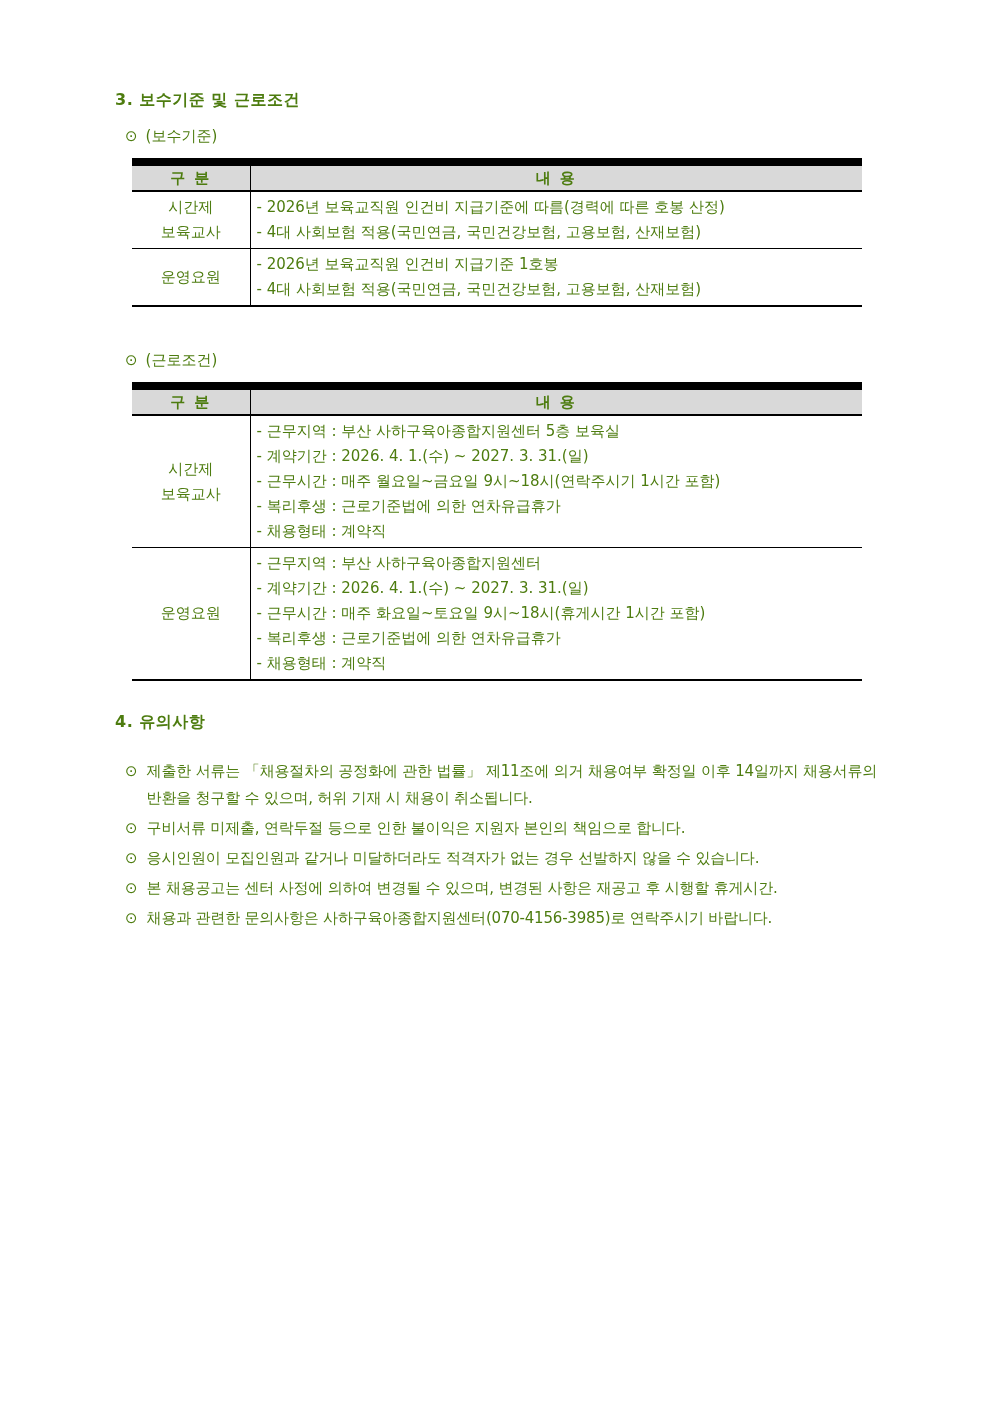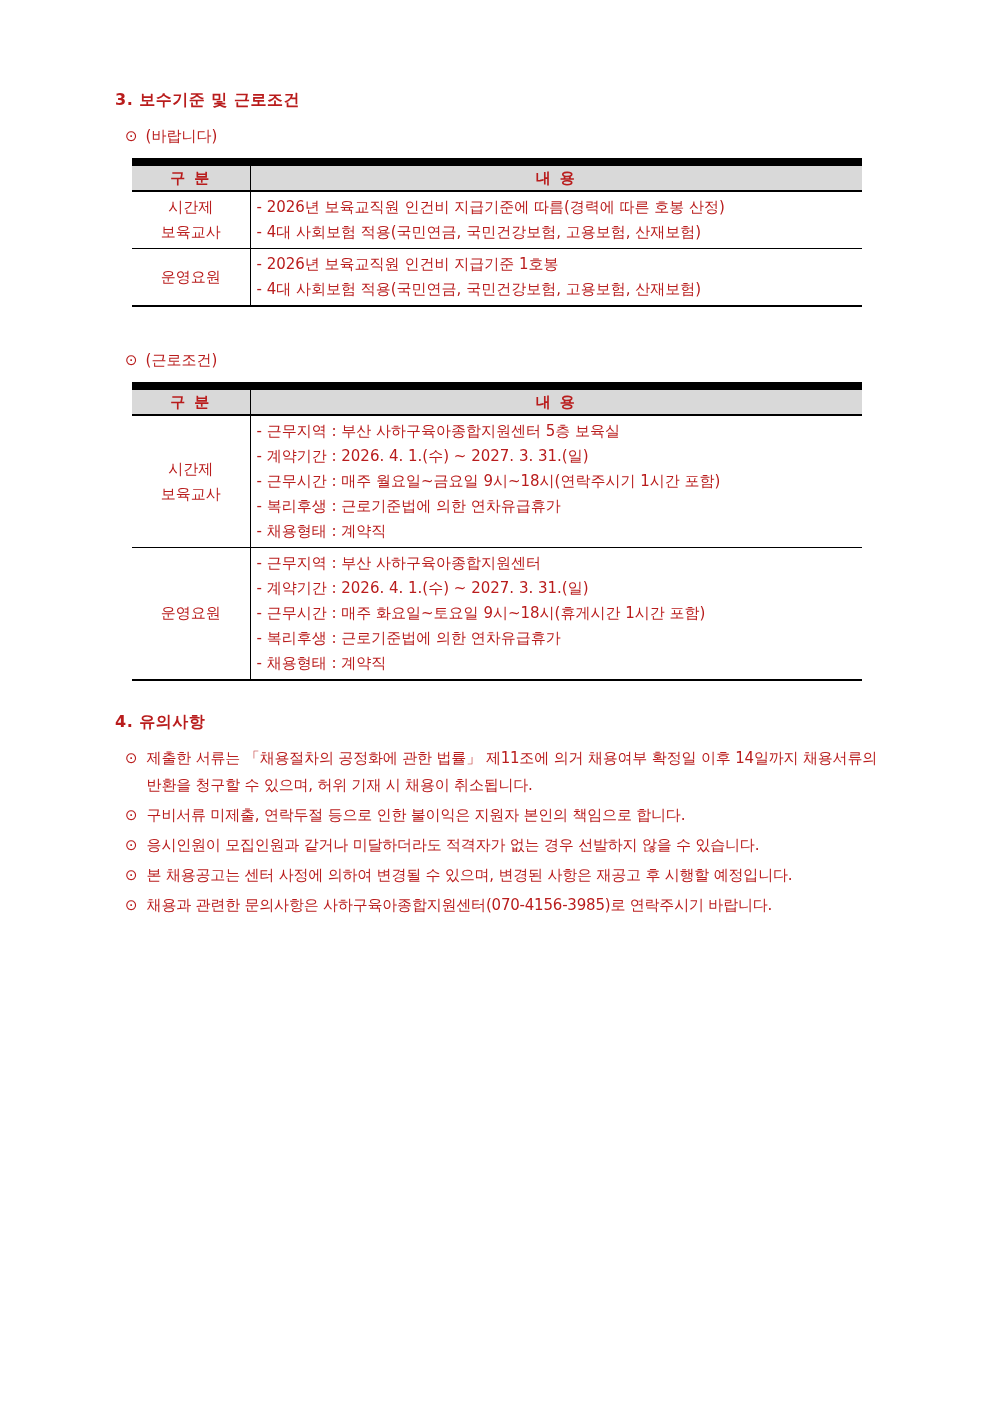--- a/index.html
+++ b/index.html
@@ -3,21 +3,21 @@
 <meta charset="utf-8">
 <style>
   * { margin: 0; padding: 0; box-sizing: border-box; }
   html, body { background: #ffffff; }
   .page {
     position: relative;
     width: 992px;
     height: 1403px;
     background: #ffffff;
     font-family: "DejaVu Sans", "Liberation Sans", sans-serif;
-    color: #b91c1c;
+    color: #4d7c0f;
     padding: 90px 115px 0 115px;
   }
   .sec-heading {
     font-size: 16px;
     font-weight: bold;
     letter-spacing: 0.5px;
     margin-bottom: 16px;
   }
   .sub-heading {
     font-size: 15px;
@@ -57,21 +57,21 @@
     text-align: center;
     border-right: 1px solid #000;
     line-height: 25px;
   }
   table.doc-table th.cat-h { border-right: 1px solid #000; }
   table.doc-table td.con { padding-left: 6px; padding-right: 6px; }
   table.doc-table td.con .line { line-height: 25px; white-space: nowrap; }
   .cat-line { display: block; }
   .tbl-gap { height: 44px; }
   .notes { margin-top: 31px; }
-  .notes .sec-heading { margin-bottom: 12px; }
+  .notes .sec-heading { margin-bottom: 25px; }
   .note-item {
     display: flex;
     align-items: flex-start;
     gap: 9px;
     margin-left: 10px;
     margin-bottom: 3px;
     font-size: 15px;
     line-height: 27px;
   }
   .note-item .bullet-sym { line-height: 27px; flex: 0 0 auto; }
@@ -83,21 +83,21 @@
 </style>
 </head>
 <body>
 
 <div class="page">
 
   <div class="sec-heading">3. 보수기준 및 근로조건</div>
 
   <div class="sub-heading">
     <span class="bullet-sym">⊙</span>
-    <span>(바랍니다)</span>
+    <span>(보수기준)</span>
   </div>
 
   <table class="doc-table">
     <colgroup>
         <col class="col-cat">
         <col>
       </colgroup>
     <thead>
       <tr>
         <th class="cat-h">구 분</th>
@@ -184,21 +184,21 @@
     <div class="note-item">
       <span class="bullet-sym">⊙</span>
       <span class="note-text">구비서류 미제출, 연락두절 등으로 인한 불이익은 지원자 본인의 책임으로 합니다.</span>
     </div>
     <div class="note-item">
       <span class="bullet-sym">⊙</span>
       <span class="note-text">응시인원이 모집인원과 같거나 미달하더라도 적격자가 없는 경우 선발하지 않을 수 있습니다.</span>
     </div>
     <div class="note-item">
       <span class="bullet-sym">⊙</span>
-      <span class="note-text">본 채용공고는 센터 사정에 의하여 변경될 수 있으며, 변경된 사항은 재공고 후 시행할 예정입니다.</span>
+      <span class="note-text">본 채용공고는 센터 사정에 의하여 변경될 수 있으며, 변경된 사항은 재공고 후 시행할 휴게시간.</span>
     </div>
     <div class="note-item">
       <span class="bullet-sym">⊙</span>
       <span class="note-text">채용과 관련한 문의사항은 사하구육아종합지원센터(070-4156-3985)로 연락주시기 바랍니다.</span>
     </div>
   </div>
 
 </div>
 
 </body></html>

